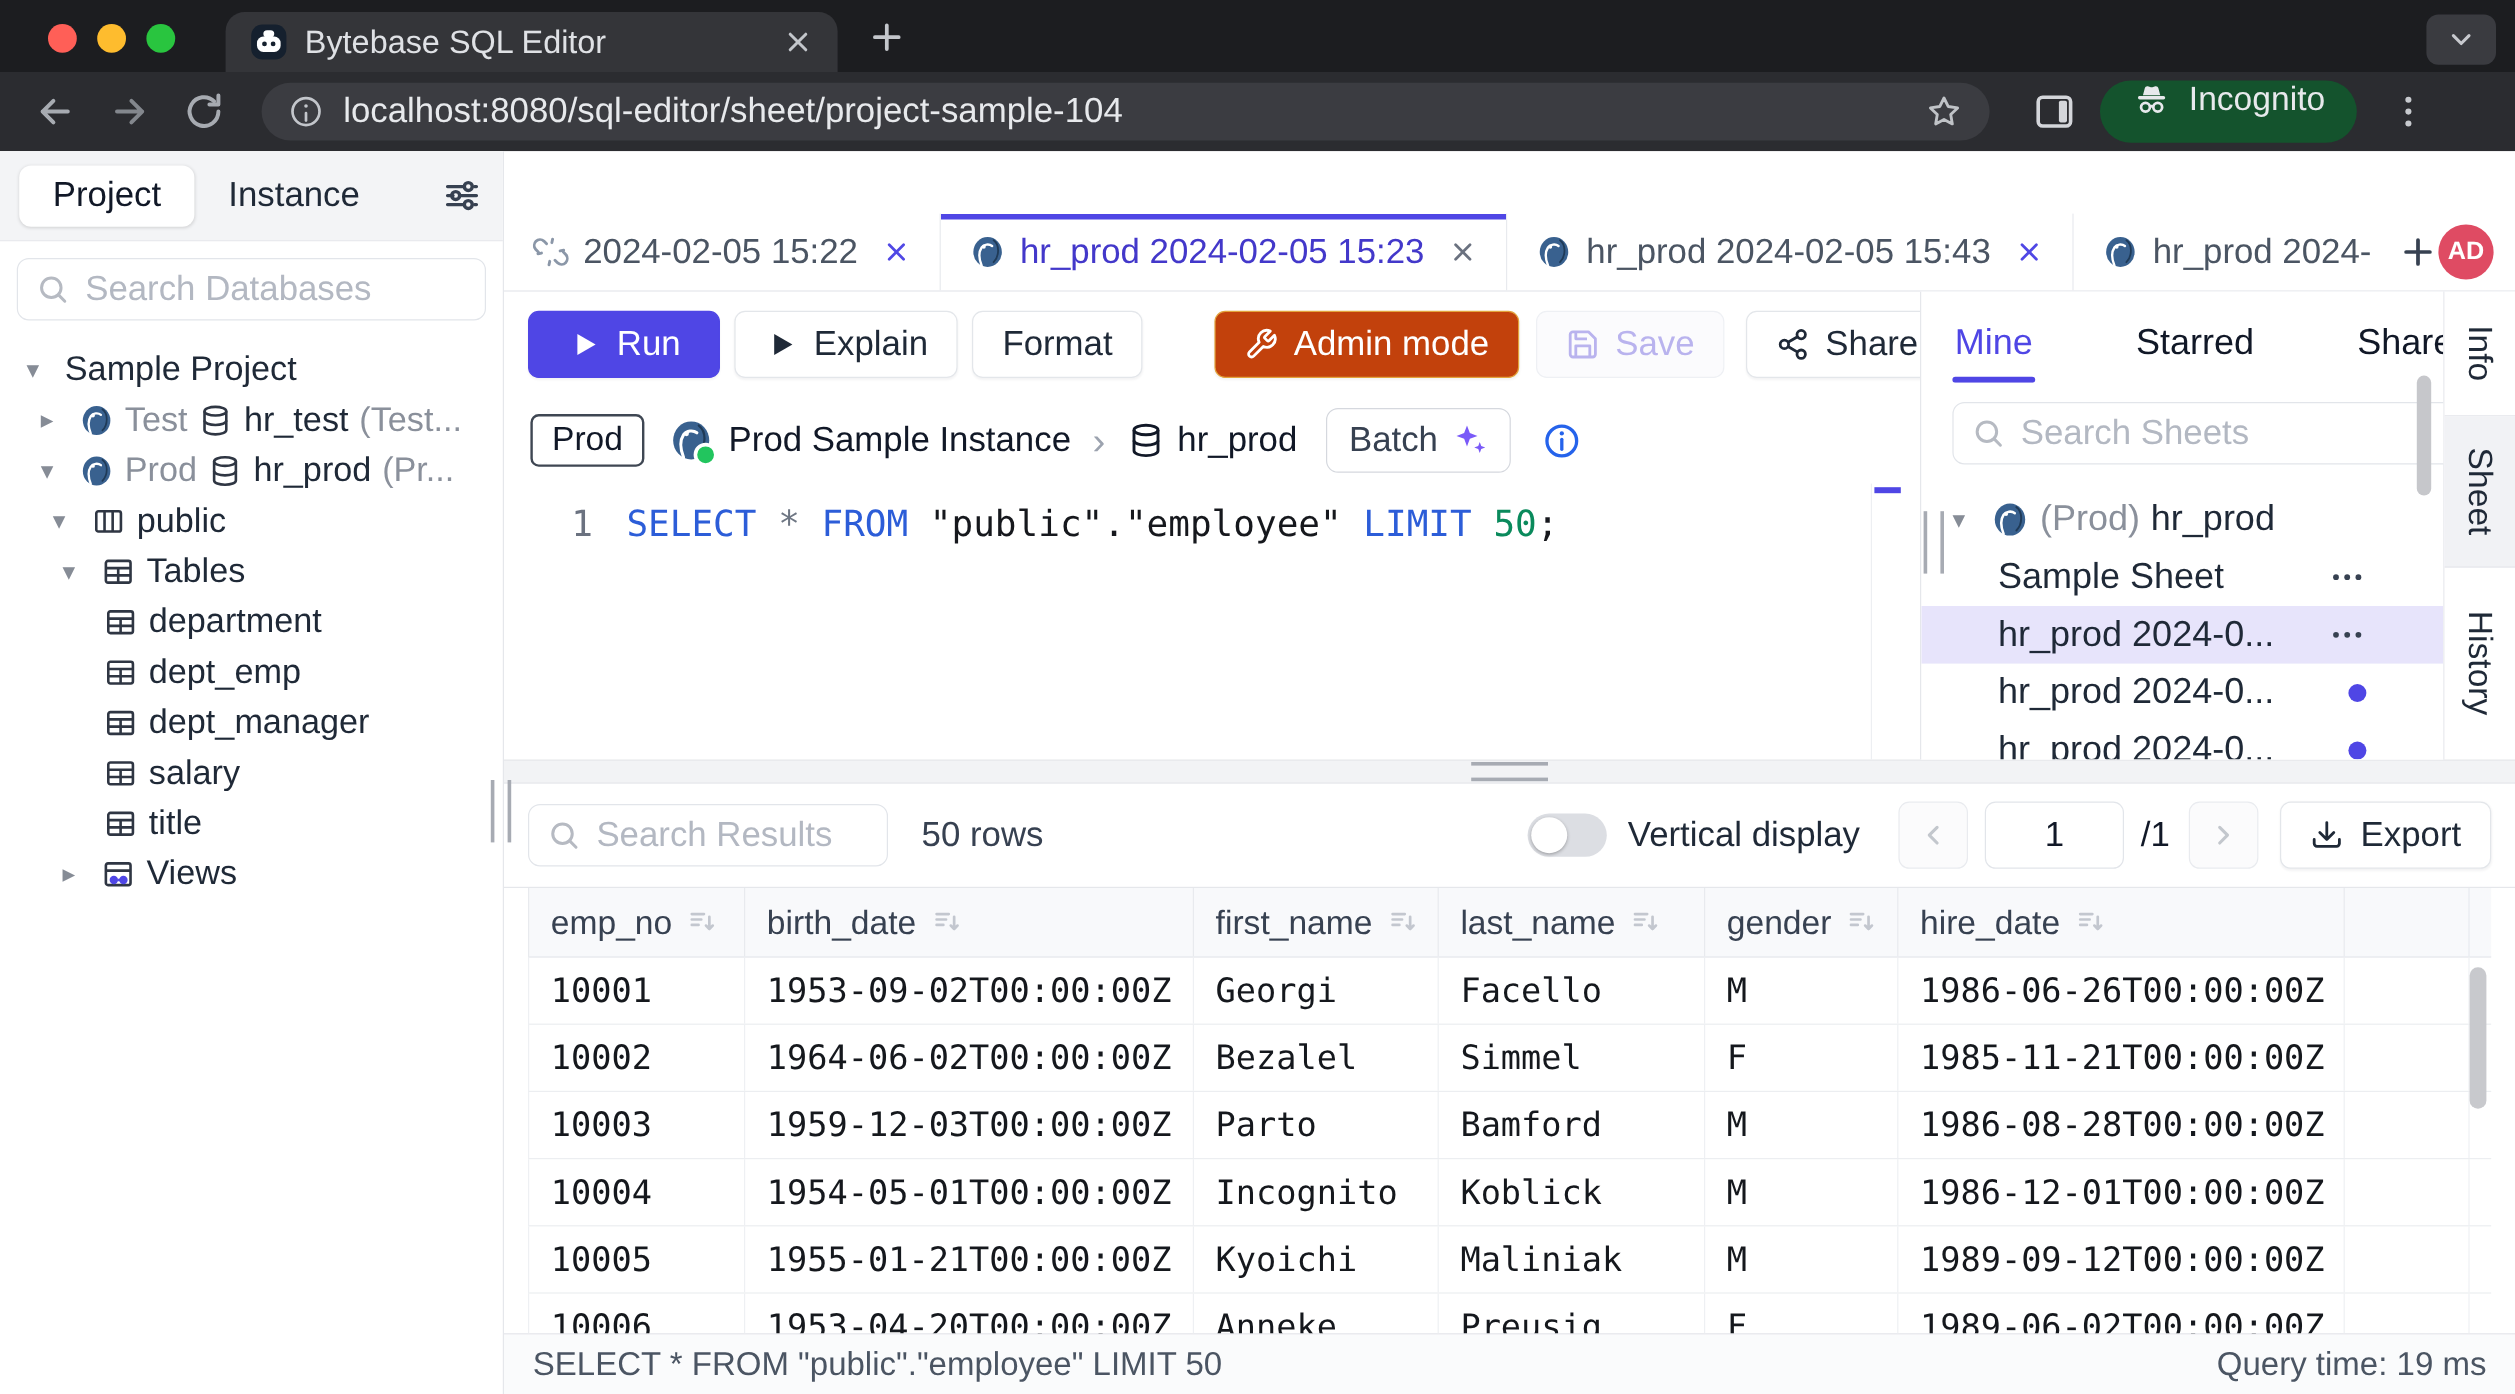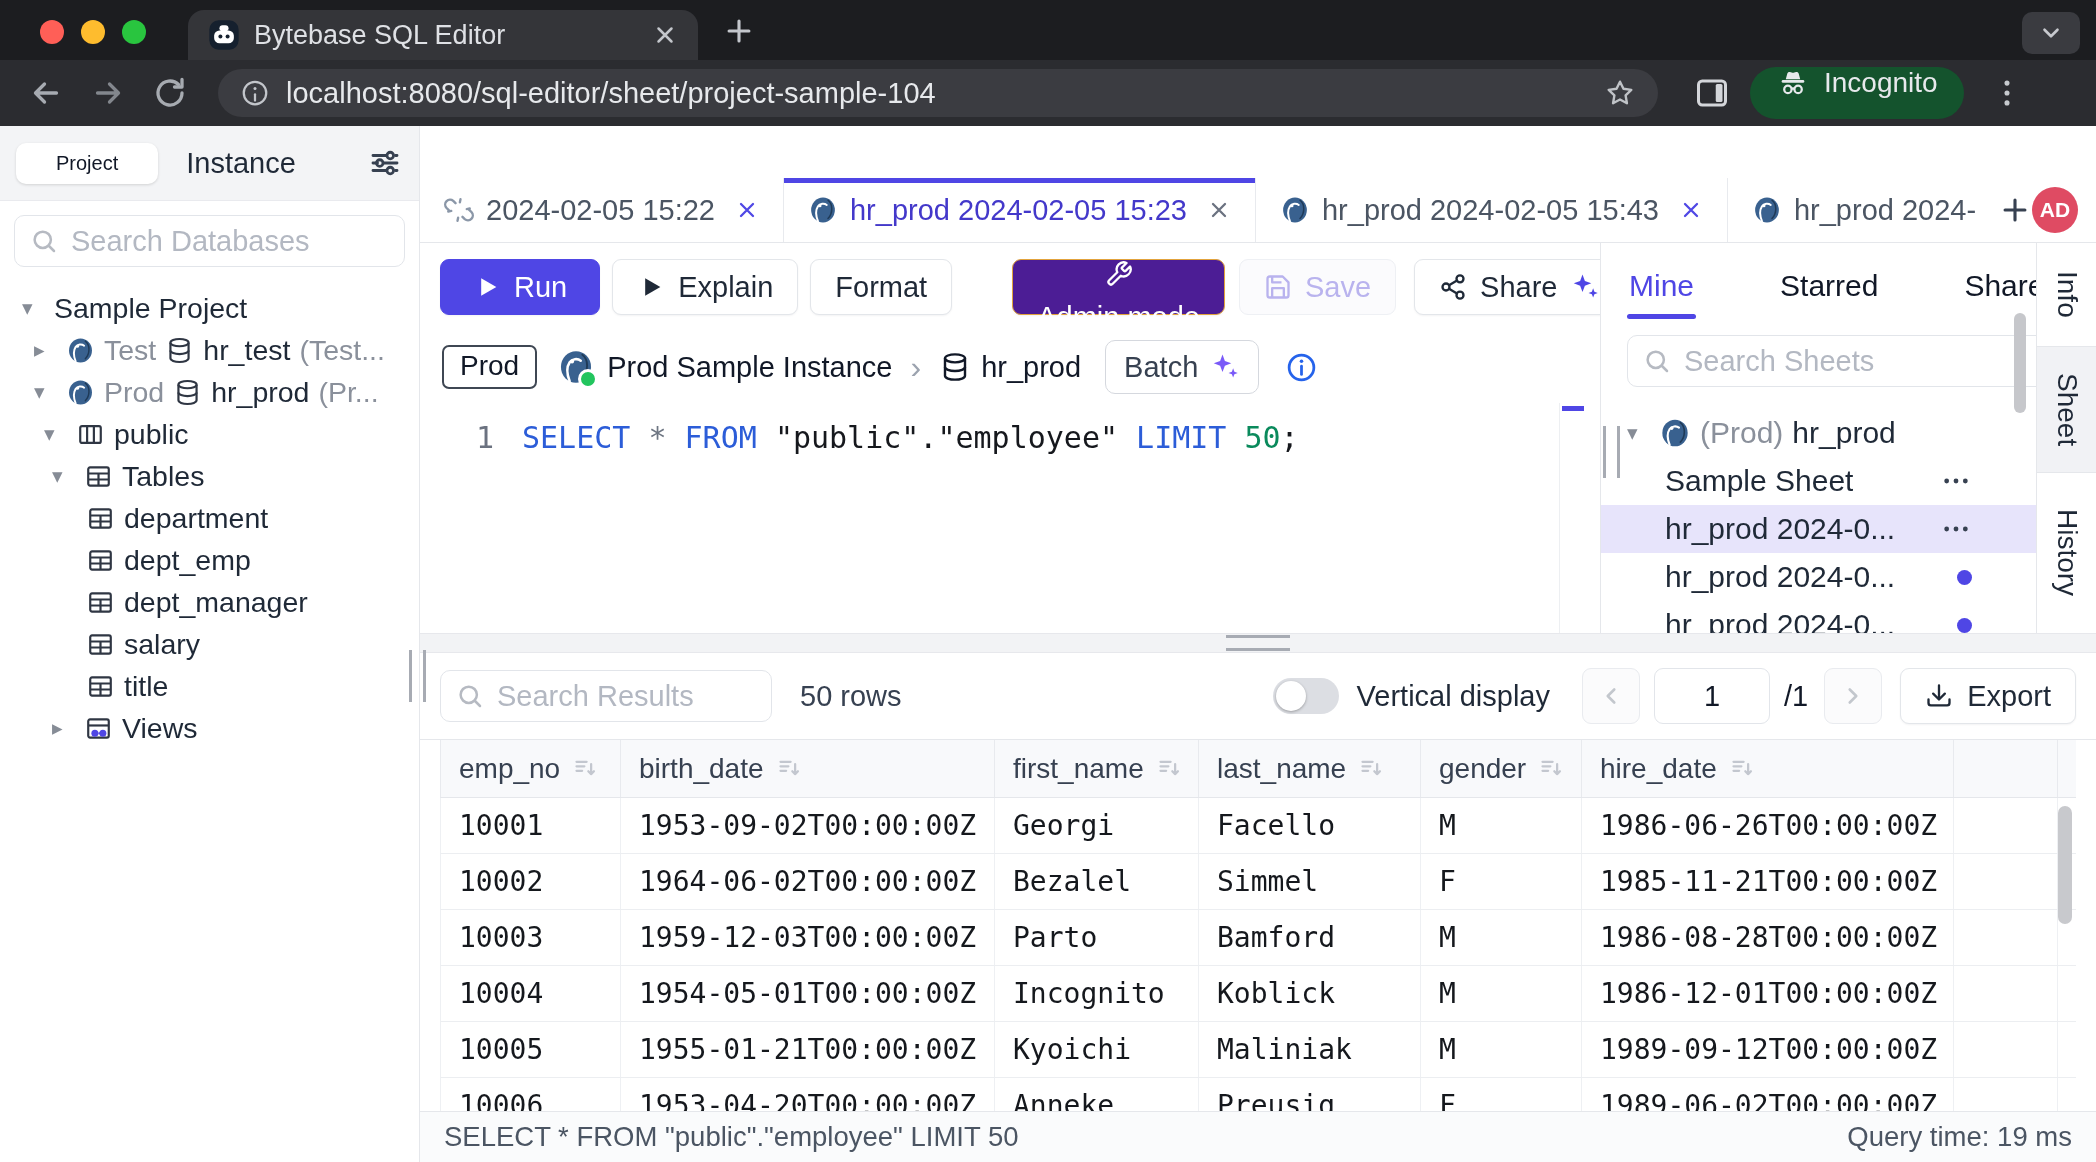--- a/index.html
+++ b/index.html
@@ -37,21 +37,21 @@
   .kebab{width:34px;height:34px;color:#c7cace;margin-left:26px;}
 
   
   .app{display:flex;height:1036px;}
 
   
   .left{width:420px;flex:none;border-right:1px solid #e5e7eb;position:relative;
         display:flex;flex-direction:column;background:#fff;box-sizing:border-box;}
   .lt-header{height:74px;flex:none;background:#f3f4f6;display:flex;align-items:center;
              padding:0 16px;border-bottom:1px solid #e9eaee;}
-  .seg{background:#fff;border-radius:10px;padding:9px 40px;font-size:20px;color:#111827;
+  .seg{background:#fff;border-radius:10px;padding:9px 28px;font-size:29px;color:#111827;
        box-shadow:0 1px 3px rgba(0,0,0,.14);}
   .seg-off{padding:9px 28px;color:#1f2937;font-size:29px;}
   .lt-sliders{margin-left:auto;color:#374151;width:36px;height:36px;}
   .searchbox{height:52px;border:1.5px solid #e2e5ea;border-radius:10px;display:flex;
              align-items:center;padding:0 14px;gap:10px;background:#fff;box-sizing:border-box;}
   .searchbox .sic{width:30px;height:30px;color:#b6bac2;flex:none;}
   .searchbox input{border:none;outline:none;background:transparent;font-size:29px;color:#ec4899;
                    flex:1;min-width:0;font-family:"Liberation Sans",sans-serif;}
   .searchbox input::placeholder{color:#b3b8c2;}
   .lt-search{margin:14px;}
@@ -84,21 +84,21 @@
   .upper{display:flex;height:390px;flex:none;min-width:0;}
   .edcol{flex:1;display:flex;flex-direction:column;min-width:0;}
 
   .tbar{height:88px;flex:none;display:flex;align-items:center;padding:0 20px;}
   .btn{height:56px;border-radius:9px;display:flex;align-items:center;padding:0 24px;font-size:29px;
        gap:13px;border:1px solid #e3e6ea;background:#fff;color:#1f2937;box-shadow:0 1px 2px rgba(16,24,40,.05);
        margin-right:12px;white-space:nowrap;box-sizing:border-box;}
   .btn .bic{width:28px;height:28px;flex:none;}
   .btn-run{background:#4f46e5;border-color:#4f46e5;color:#fff;padding:0 32px;}
   .btn-fmt{margin-right:30px;}
-  .btn-admin{background:#4c1d95;border-color:#e2a33c;color:#fff;margin-right:14px;margin-left:30px;flex-direction:column;}
+  .btn-admin{background:#c2410c;border-color:#e2a33c;color:#fff;margin-right:14px;margin-left:30px;}
   .btn-save{background:#fbfbfd;border-color:#eef0f4;color:#b9b3ee;box-shadow:none;margin-right:18px;}
   .spark{color:#4f46e5;width:30px;height:30px;flex:none;}
 
   .crumbs{height:72px;flex:none;display:flex;align-items:center;padding:0 22px;font-size:29px;color:#111827;}
   .env-chip{border:2px solid #3f4753;border-radius:7px;padding:3px 16px 5px;font-size:28px;margin-right:20px;}
   .pgwrap{position:relative;width:38px;height:38px;margin-right:12px;flex:none;}
   .greendot{position:absolute;right:-3px;bottom:-3px;width:14px;height:14px;background:#22c55e;
             border:3px solid #fff;border-radius:50%;}
   .csep{color:#9ca3af;font-size:32px;margin:0 18px;}
   .dbic{width:32px;height:32px;color:#111827;margin-right:10px;flex:none;}
@@ -146,21 +146,21 @@
   .striptab.active{background:#f1f2f5;}
 
   
   .hsplit{height:20px;flex:none;background:#f2f3f5;border-top:1px solid #e7e8ec;
           border-bottom:1px solid #e7e8ec;display:flex;align-items:center;justify-content:center;box-sizing:border-box;}
   .h-grip{width:64px;height:10px;border-top:3px solid #a7abb3;border-bottom:3px solid #a7abb3;}
 
   
   .res{flex:1;display:flex;flex-direction:column;min-height:0;}
   .res-bar{height:86px;flex:none;display:flex;align-items:center;padding:0 20px;}
-  .res-search{width:332px;}
+  .res-search{width:300px;}
   .rowcount{margin-left:28px;font-size:29px;color:#374151;}
   .flexsp{flex:1;}
   .toggle{width:66px;height:36px;border-radius:18px;background:#dcdee3;position:relative;margin-right:18px;flex:none;}
   .knob{position:absolute;left:3px;top:3px;width:30px;height:30px;border-radius:50%;background:#fff;
         box-shadow:0 1px 3px rgba(0,0,0,.3);}
   .vlabel{font-size:29px;color:#1f2937;margin-right:32px;}
   .pagebtn{width:58px;height:56px;border:1px solid #e9ebef;border-radius:9px;background:#fbfbfc;
            color:#c3c7cd;display:flex;align-items:center;justify-content:center;flex:none;box-sizing:border-box;}
   .pagebtn .ic{width:26px;height:26px;}
   .pageinput{width:116px;height:56px;border:1.5px solid #e2e5ea;border-radius:9px;margin:0 14px;

